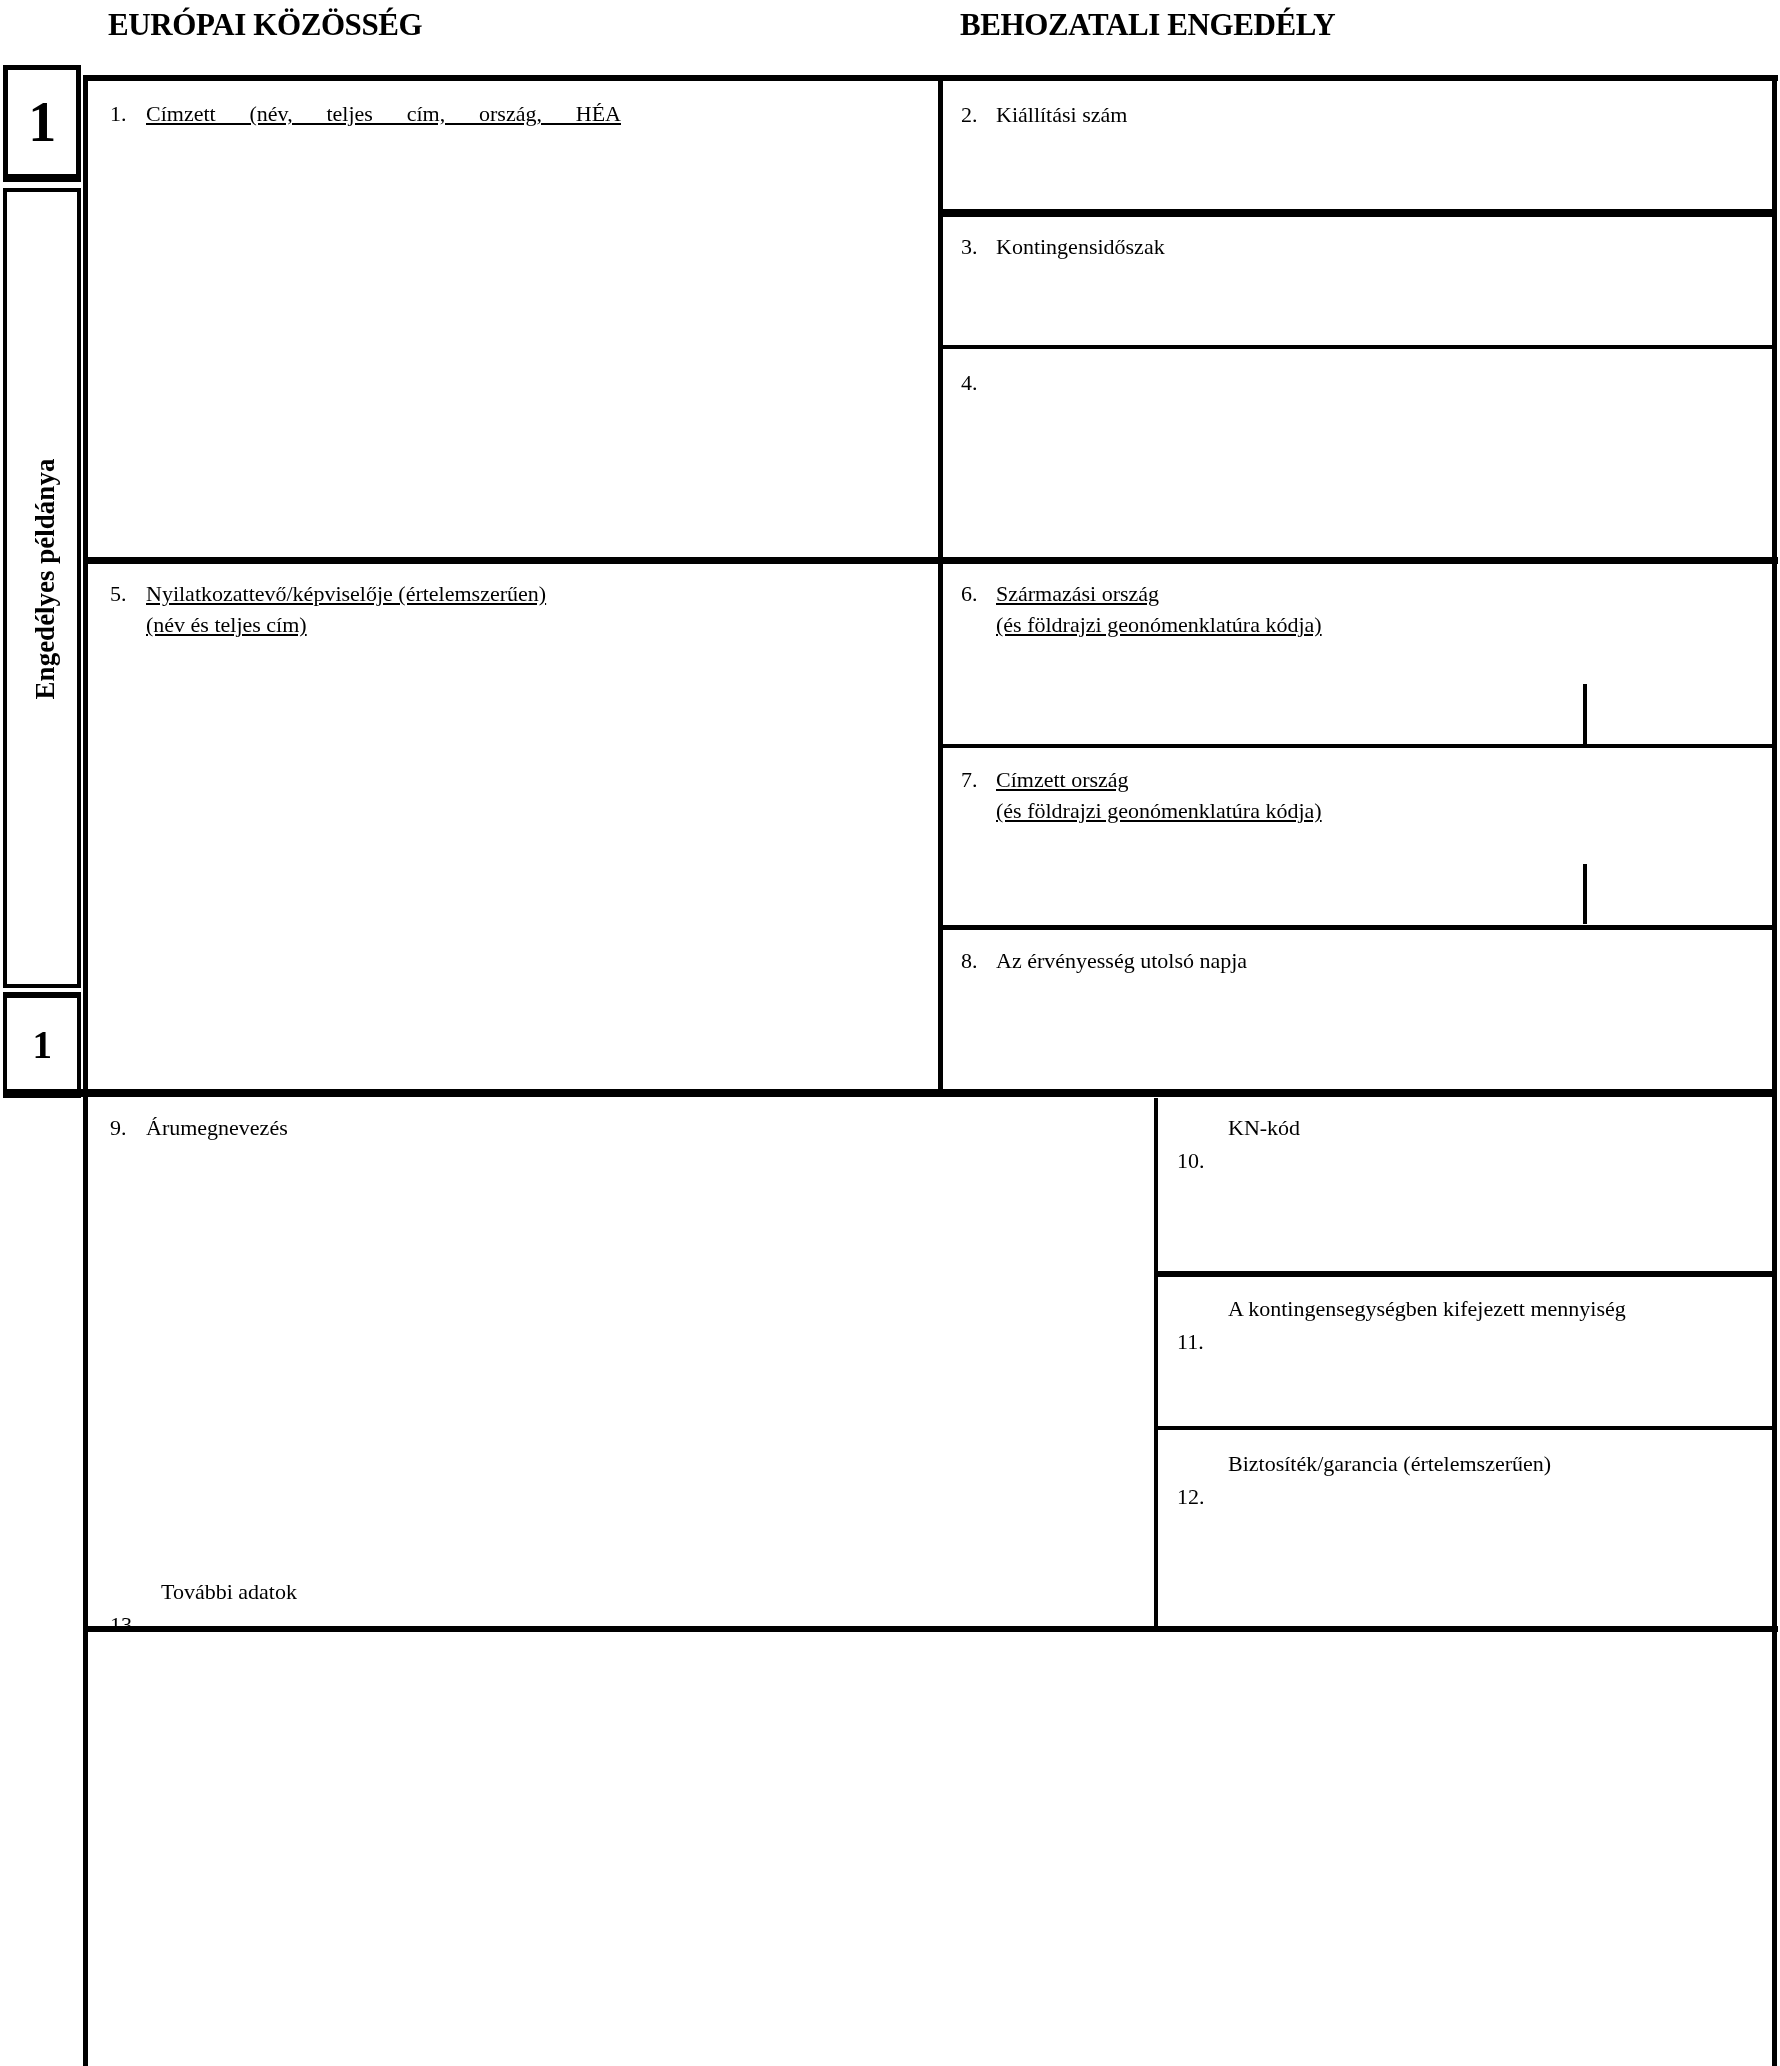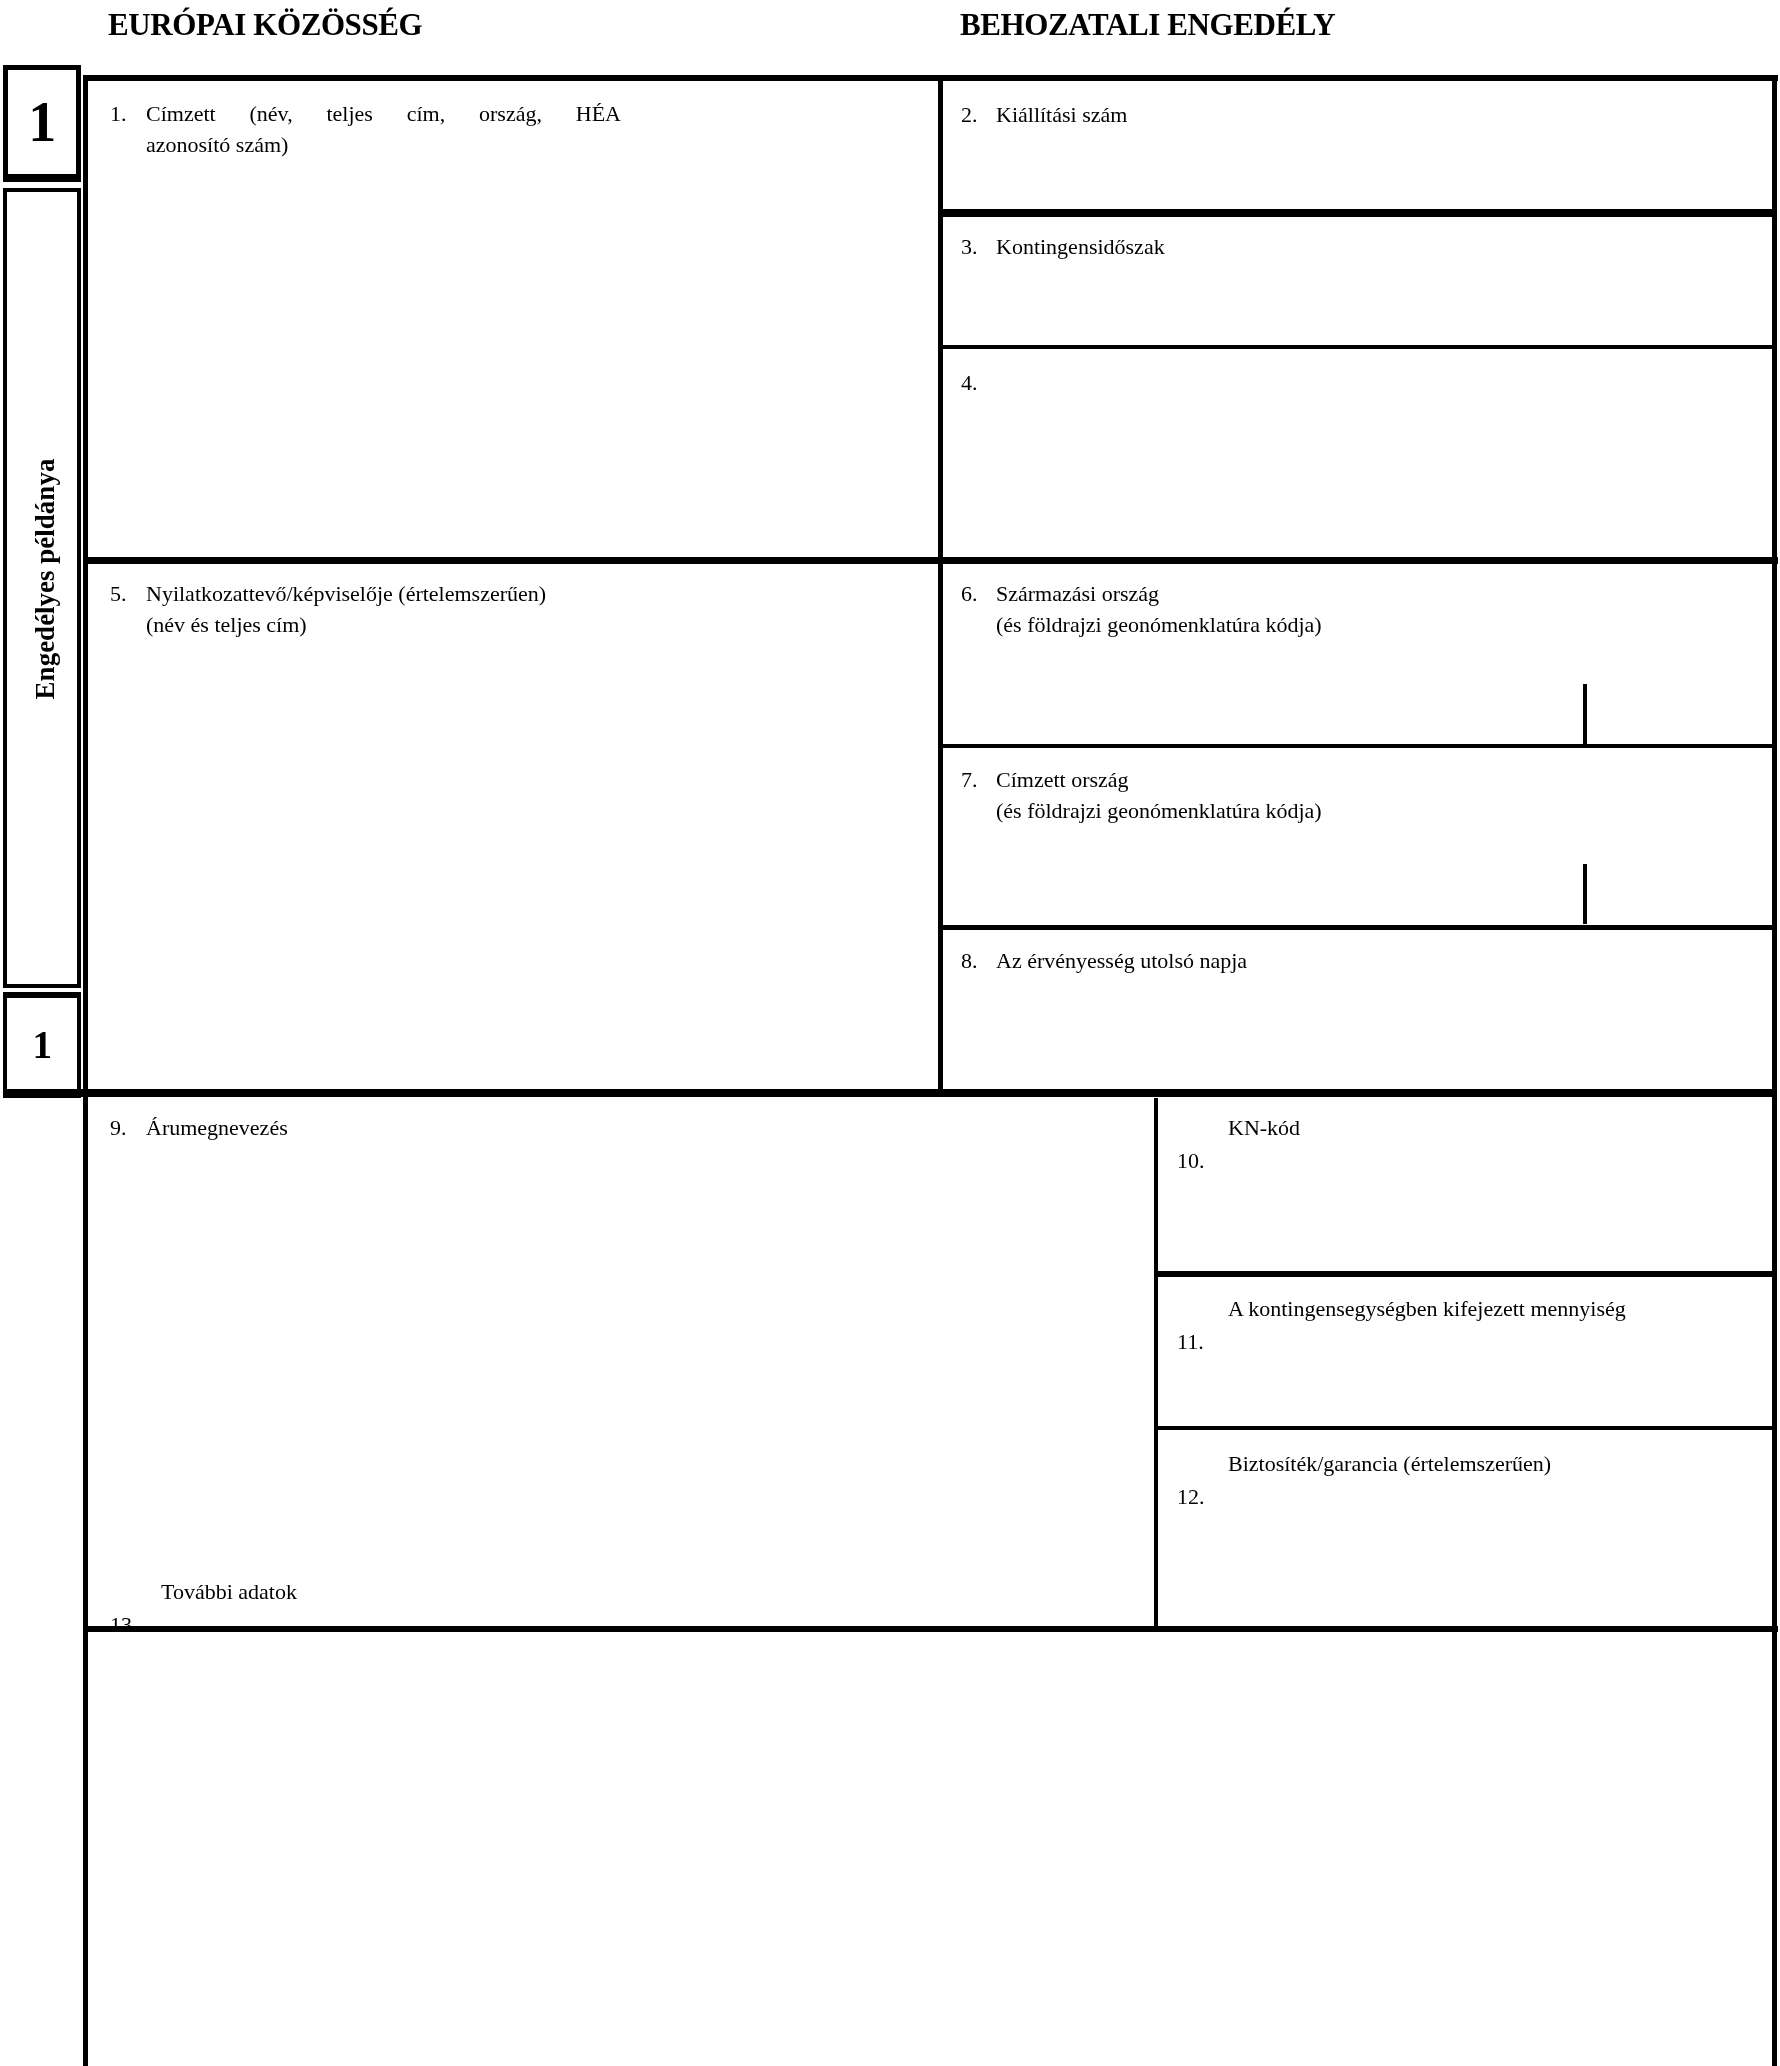--- a/index.html
+++ b/index.html
@@ -53,21 +53,21 @@
     align-items: flex-start;
     font-size: 22px;
     line-height: 1.42;
     white-space: nowrap;
   }
   .lbl .n { flex: 0 0 auto; }
   .n1 { width: 36px; }   
   .n1r{ width: 35px; }   
   .n2 { width: 51px; margin-top: 33px; }  
   .lbl .t { white-space: normal; }
-  .lbl .t > span { display: block; }
+  .lbl .t > span { display: block; text-decoration: underline; }
   .just { text-align: justify; text-align-last: justify; }
   
   .cell { position: absolute; background: transparent; }
 </style>
 </head>
 <body>
 
 <div class="page">
 
   <div class="hdr" style="left:108px; top:6.6px">EURÓPAI KÖZÖSSÉG</div>
@@ -113,21 +113,20 @@
   <div class="cell" style="left:88px; top:1098px; width:1066px; height:529px"></div>
   <div class="cell" style="left:1158px; top:1098px; width:614px; height:174px"></div>
   <div class="cell" style="left:1158px; top:1277px; width:614px; height:149px"></div>
   <div class="cell" style="left:1158px; top:1430px; width:614px; height:197px"></div>
   <div class="cell" style="left:88px; top:1633px; width:1684px; height:568px"></div>
 
   <div class="lbl" style="left:110px; top:98px">
     <span class="n n1">1.</span>
     <span class="t" style="width:475px">
       <span class="just">Címzett (név, teljes cím, ország, HÉA</span>
-      <span>azonosító szám)</span>
     </span>
   </div>
 
   <div class="lbl" style="left:961px; top:99px">
     <span class="n n1r">2.</span>
     <span class="t">Kiállítási szám</span>
   </div>
 
   <div class="lbl" style="left:961px; top:231px">
     <span class="n n1r">3.</span>

